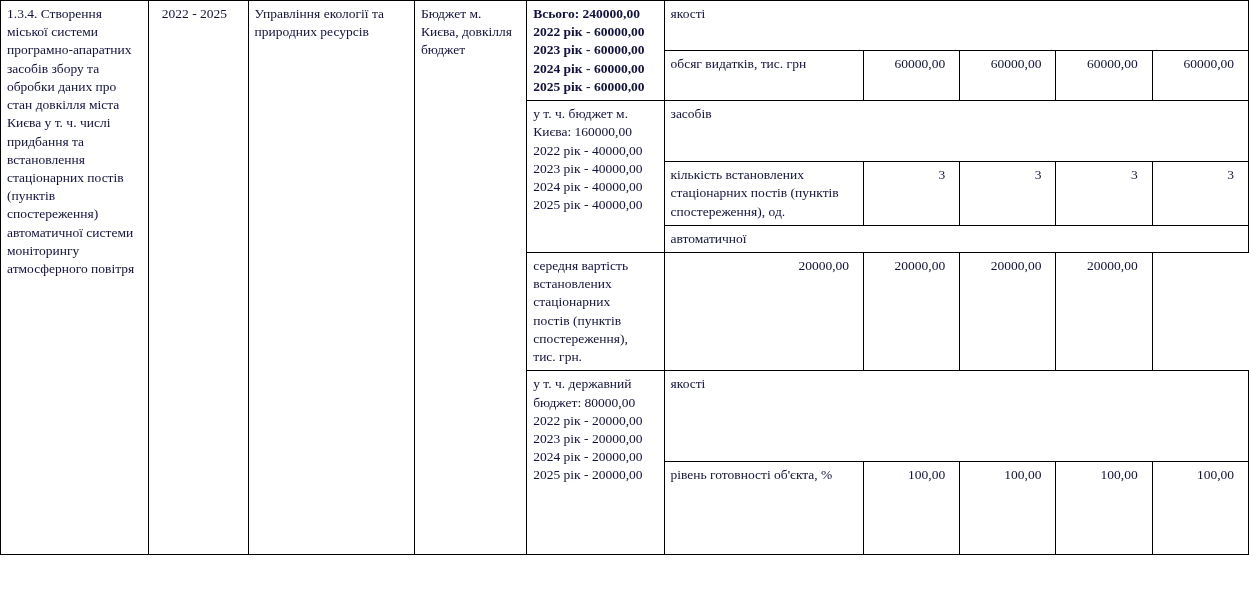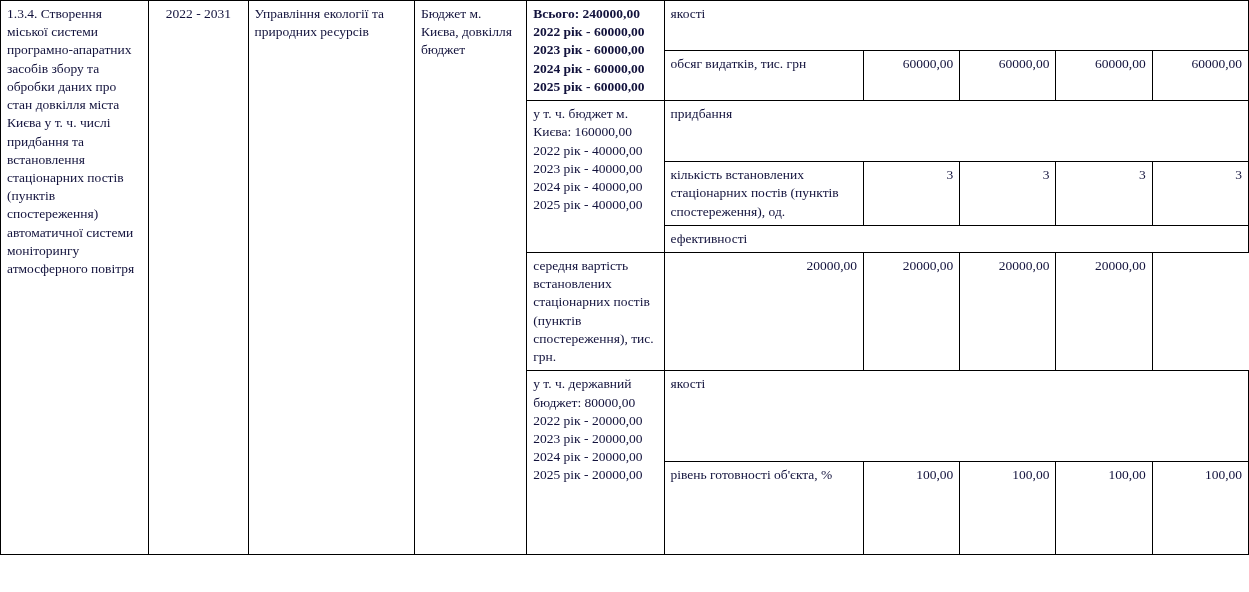--- a/index.html
+++ b/index.html
@@ -16,21 +16,21 @@
     overflow: hidden;
   }
   .doc-table {
     border-collapse: collapse;
     table-layout: fixed;
     width: 1249px;
   }
   .doc-table td {
     border: 1px solid #000000;
     vertical-align: top;
-    padding: 4px 6px 4px 6px;
+    padding: 4px 14px 4px 6px;
     line-height: 1.35;
     color: #12123c;
   }
   
   .c-name   { width: 148px; }
   .c-years  { width: 99px; }
   .c-exec   { width: 166px; }
   .c-source { width: 112px; }
   .c-amount { width: 137px; }
   .c-ind    { width: 199px; }
@@ -59,21 +59,21 @@
       <col class="c-v4">
   </colgroup>
   <tbody>
   <tr>
 
     <td class="cut-top" rowspan="8">
       <span>1.3.4. Створення міської системи програмно-апаратних засобів збору та обробки даних про стан довкілля міста Києва у т. ч. числі придбання та встановлення стаціонарних постів (пунктів спостереження) автоматичної системи моніторингу атмосферного повітря</span>
     </td>
 
     <td class="cut-top center" rowspan="8">
-      <span>2022 - 2031</span>
+      <span>2022 - 2025</span>
     </td>
 
     <td class="cut-top" rowspan="8">
       <span>Управління екології та природних ресурсів</span>
     </td>
 
     <td class="cut-top" rowspan="8">
       <span>Бюджет м. Києва, довкілля бюджет</span>
     </td>
 
@@ -111,21 +111,21 @@
   <tr>
 
     <td rowspan="3">
       <span style="white-space: pre-line; font-family: Liberation Serif, serif;">у т. ч. бюджет м. Києва: 160000,00
 2022 рік - 40000,00
 2023 рік - 40000,00
 2024 рік - 40000,00
 2025 рік - 40000,00</span>
     </td>
     <td colspan="5" style="height:52px;">
-      <span>придбання</span>
+      <span>засобів</span>
     </td>
   </tr>
 
   <tr>
     <td>
       <span>кількість встановлених стаціонарних постів (пунктів спостереження), од.</span>
     </td>
     <td class="val">
       <span>3</span>
     </td>
@@ -135,21 +135,21 @@
     <td class="val">
       <span>3</span>
     </td>
     <td class="val">
       <span>3</span>
     </td>
   </tr>
 
   <tr>
     <td colspan="5">
-      <span>ефективності</span>
+      <span>автоматичної</span>
     </td>
   </tr>
 
   <tr>
     <td rowspan="1">
       <span>середня вартість встановлених стаціонарних постів (пунктів спостереження), тис. грн.</span>
     </td>
     <td class="val">
       <span>20000,00</span>
     </td>

